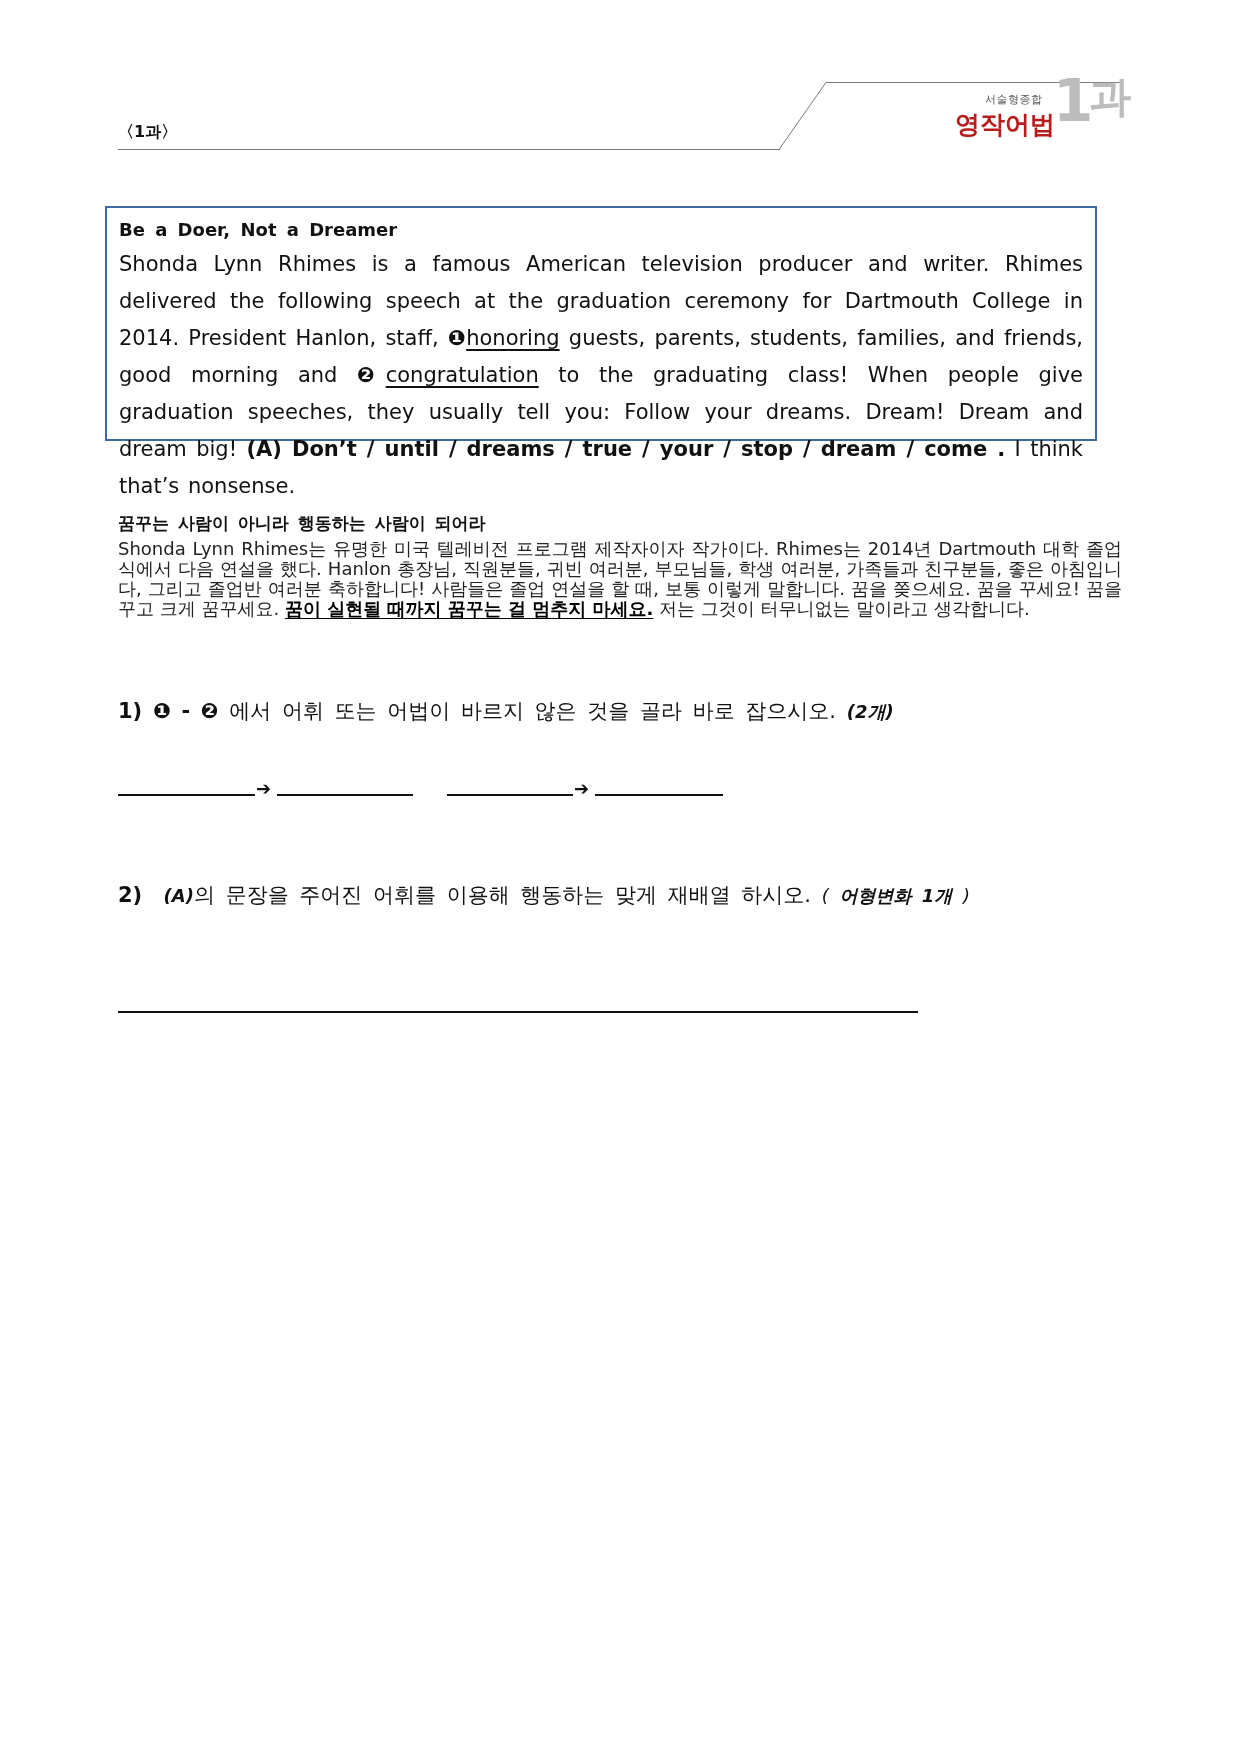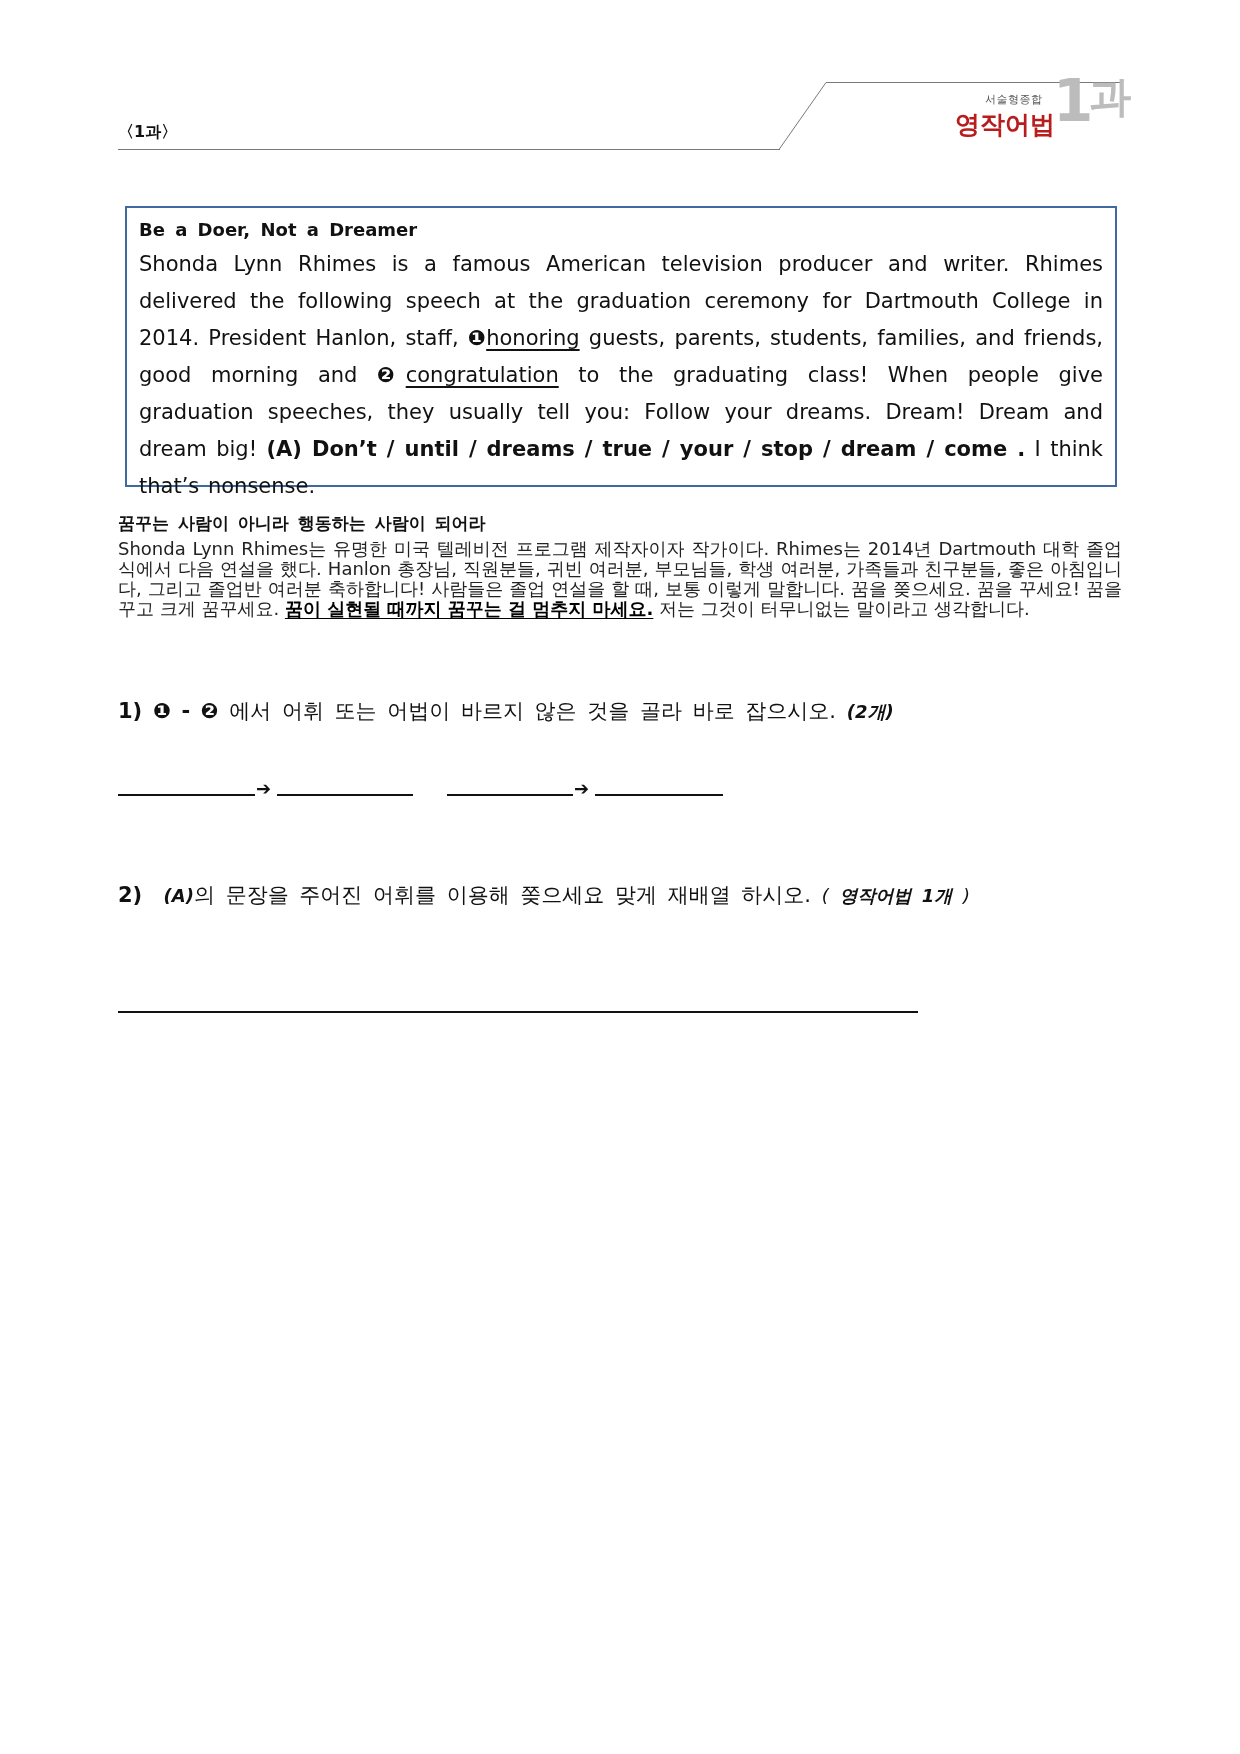--- a/index.html
+++ b/index.html
@@ -10,22 +10,22 @@
   .hdr-line-low { position: absolute; left: 118px; top: 149px; width: 662px; height: 1px; background: #7a7a7a; }
   .hdr-diag { position: absolute; left: 0; top: 0; width: 1240px; height: 160px; pointer-events: none; }
   .hdr-line-up { position: absolute; left: 826px; top: 82px; width: 297px; height: 1px; background: #7a7a7a; }
   .lesson-label { position: absolute; left: 118px; top: 122px; font-size: 16px; font-weight: 600; letter-spacing: 0px; color: #111; }
   .brand-small { position: absolute; left: 985px; top: 92px; font-size: 11px; color: #555; letter-spacing: 0.5px; }
   .brand-main { position: absolute; left: 955px; top: 108px; font-size: 25px; font-weight: 700; color: #b91c1c; letter-spacing: 0px; }
   .brand-big { position: absolute; left: 1053px; top: 72px; font-size: 58px; font-weight: 700; color: #bcbcbc; line-height: 1; letter-spacing: -4px; }
   .brand-big .sub { font-size: 42px; vertical-align: top; letter-spacing: 0; position: relative; top: 4px; }
 
   
-  .passage { position: absolute; left: 105px; top: 206px; width: 992px; height: 281px;
-             border: 2px solid #3f6a9f; box-sizing: border-box; margin-left: 20px; }
+  .passage { position: absolute; left: 105px; top: 206px; width: 992px; height: 235px;
+             border: 2px solid #3f6a9f; box-sizing: border-box; }
   .passage-title { position: absolute; left: 12px; top: 11px; font-size: 18px; font-weight: 700; word-spacing: 4px; }
   .passage-body { position: absolute; left: 12px; top: 38px; width: 964px; font-size: 21px; line-height: 37px;
                   text-align: justify; text-align-last: left; word-spacing: 2px; }
   .passage-body .u { text-decoration: underline; text-underline-offset: 4px; }
   .passage-body b { font-weight: 700; }
   .circ { font-weight: 700; }
 
   
   .trans-title { position: absolute; left: 118px; top: 512px; font-size: 17px; font-weight: 700; word-spacing: 3px; }
   .trans-body { position: absolute; left: 118px; top: 539px; width: 1004px; font-size: 18px; line-height: 20px;
@@ -67,15 +67,15 @@
 
 <div class="q q1"><b>1)</b> <b class="circ">❶</b> <b>-</b> <b class="circ">❷</b><span> 에서 어휘 또는 어법이 바르지 않은 것을 골라 바로 잡으시오.</span> <b class="pt">(2개)</b></div>
 
 <div class="blank" style="left:118px;width:137px;"></div>
 <div class="arrow" style="left:256px;">➔</div>
 <div class="blank" style="left:277px;width:136px;"></div>
 <div class="blank" style="left:447px;width:126px;"></div>
 <div class="arrow" style="left:574px;">➔</div>
 <div class="blank" style="left:595px;width:128px;"></div>
 
-<div class="q q2"><b>2)</b> &nbsp;<b class="pt">(A)</b><span>의 문장을 주어진 어휘를 이용해 쫒으세요 맞게 재배열 하시오.</span> <span class="pt">(</span> <b class="pt">영작어법 1개</b> <span class="pt">)</span></div>
+<div class="q q2"><b>2)</b> &nbsp;<b class="pt">(A)</b><span>의 문장을 주어진 어휘를 이용해 행동하는 맞게 재배열 하시오.</span> <span class="pt">(</span> <b class="pt">어형변화 1개</b> <span class="pt">)</span></div>
 
 <div class="long-blank"></div>
 
 </body></html>

